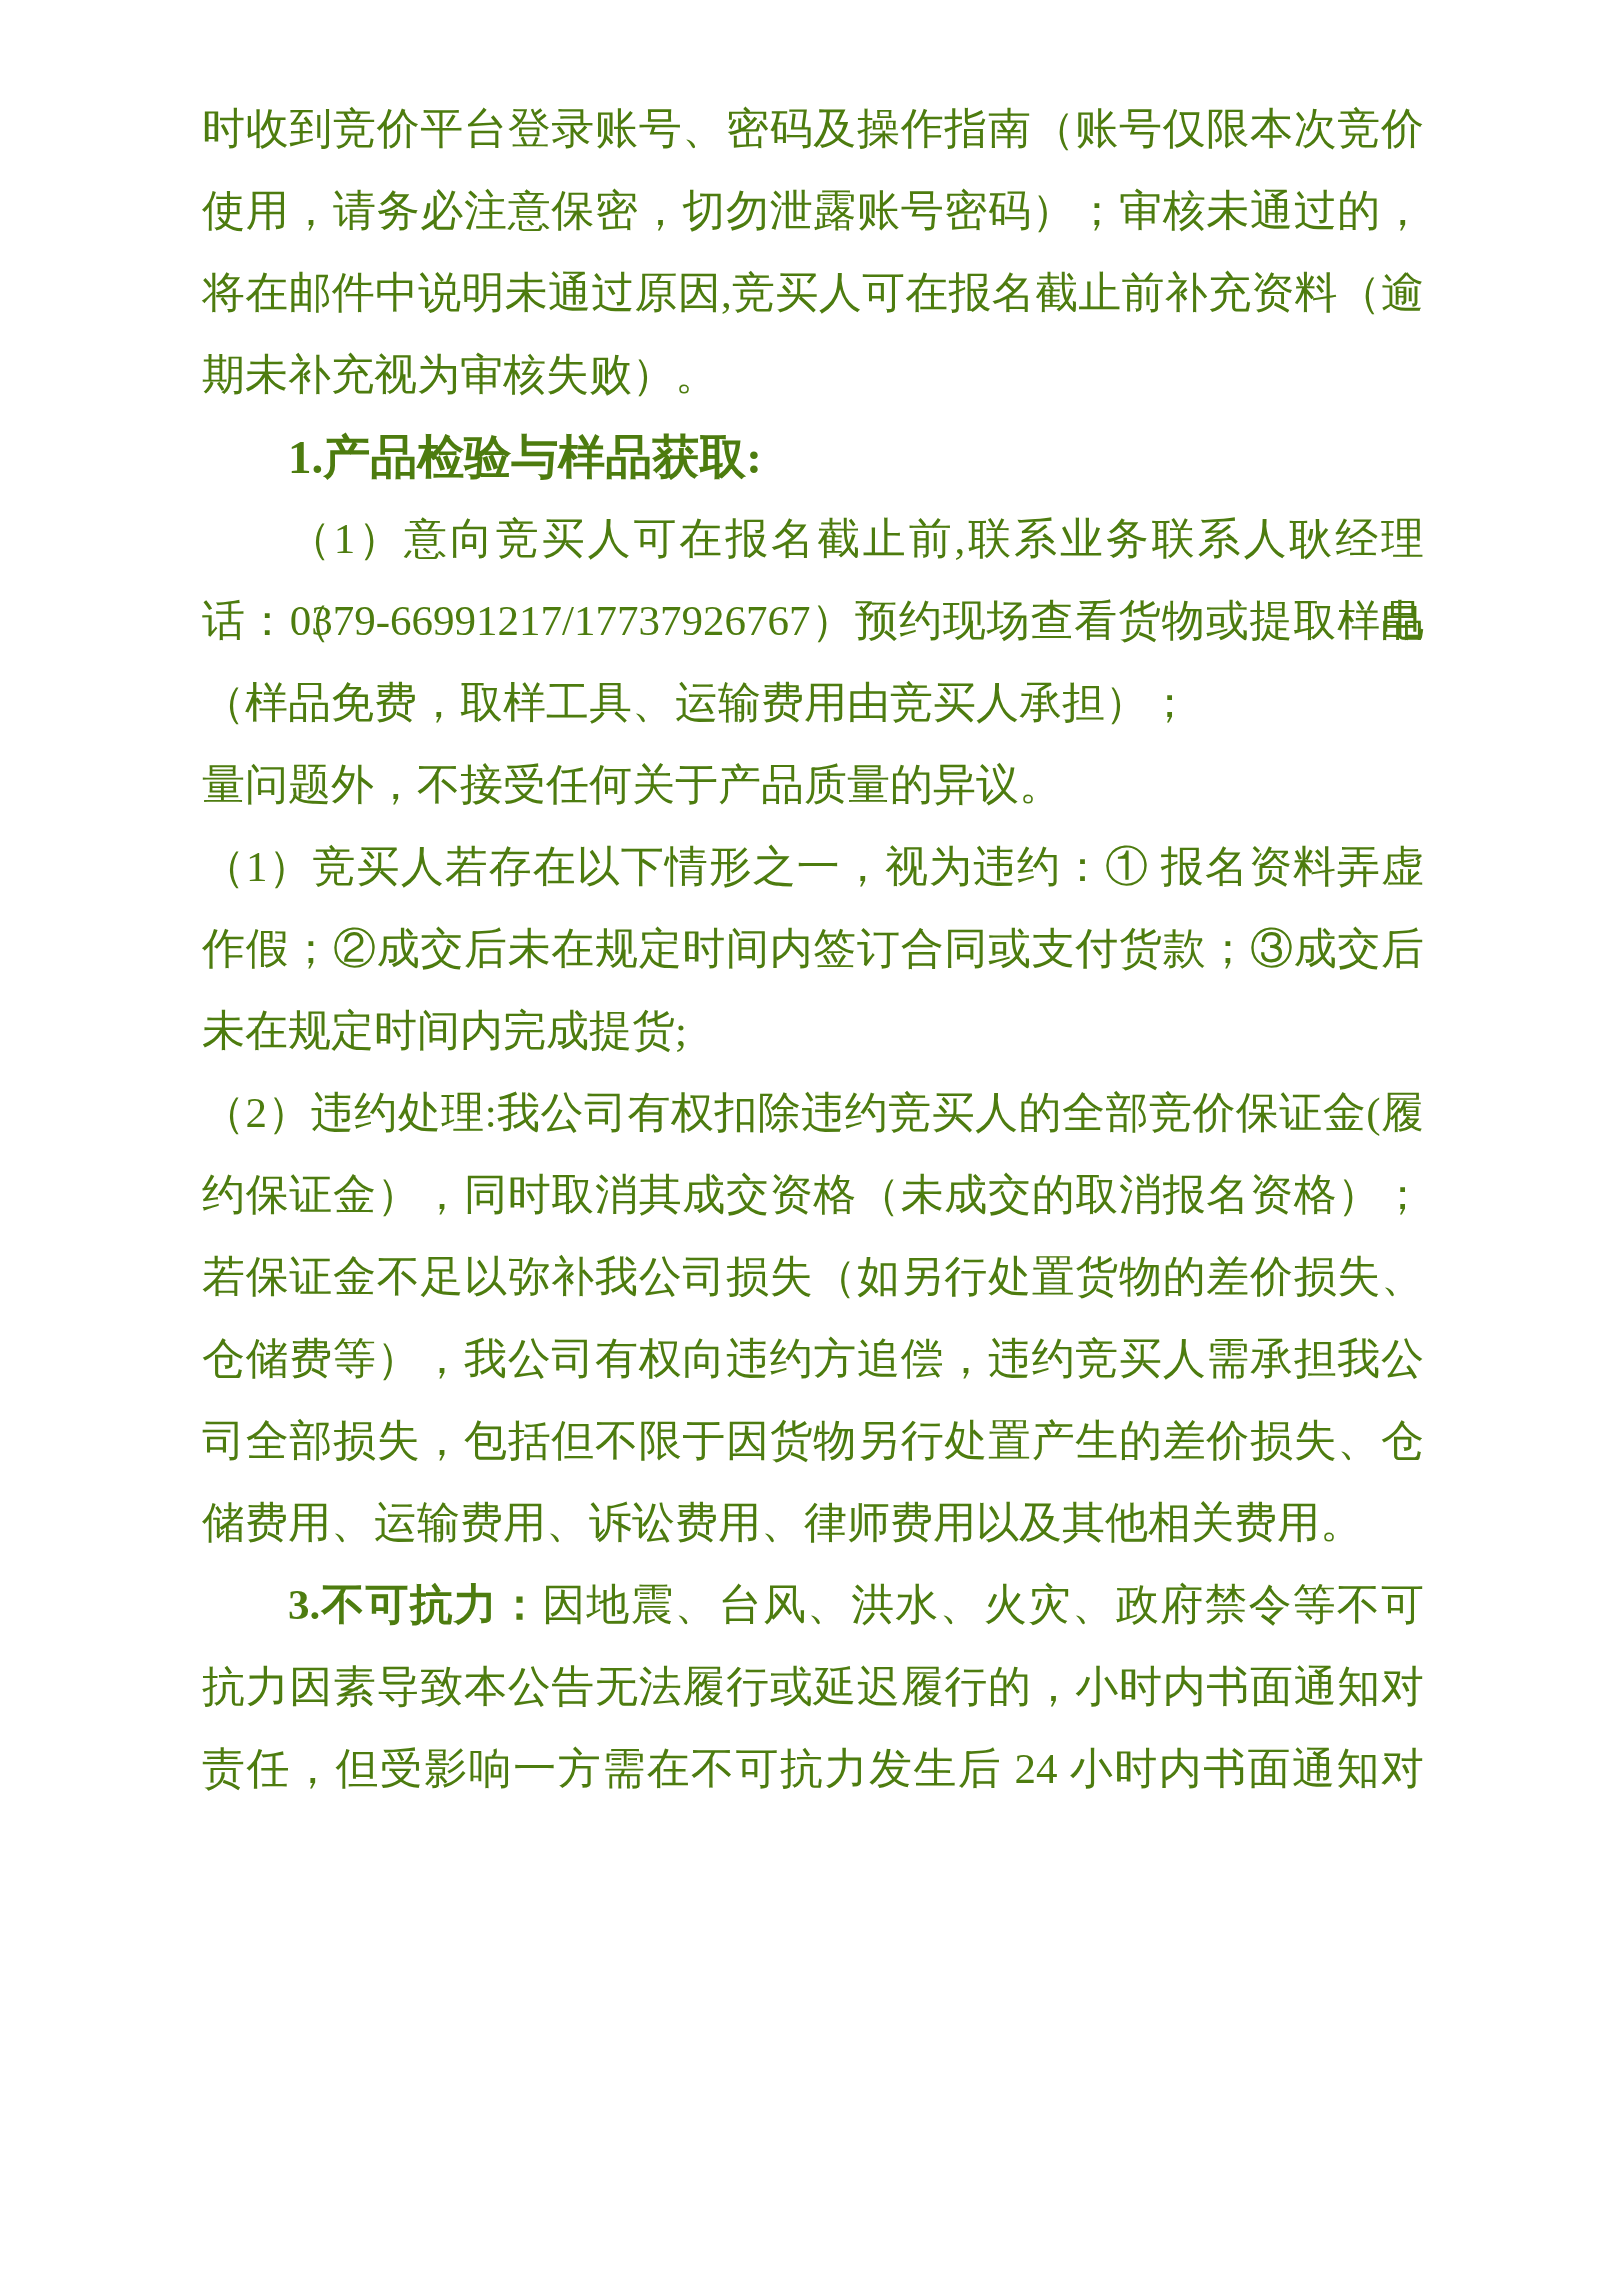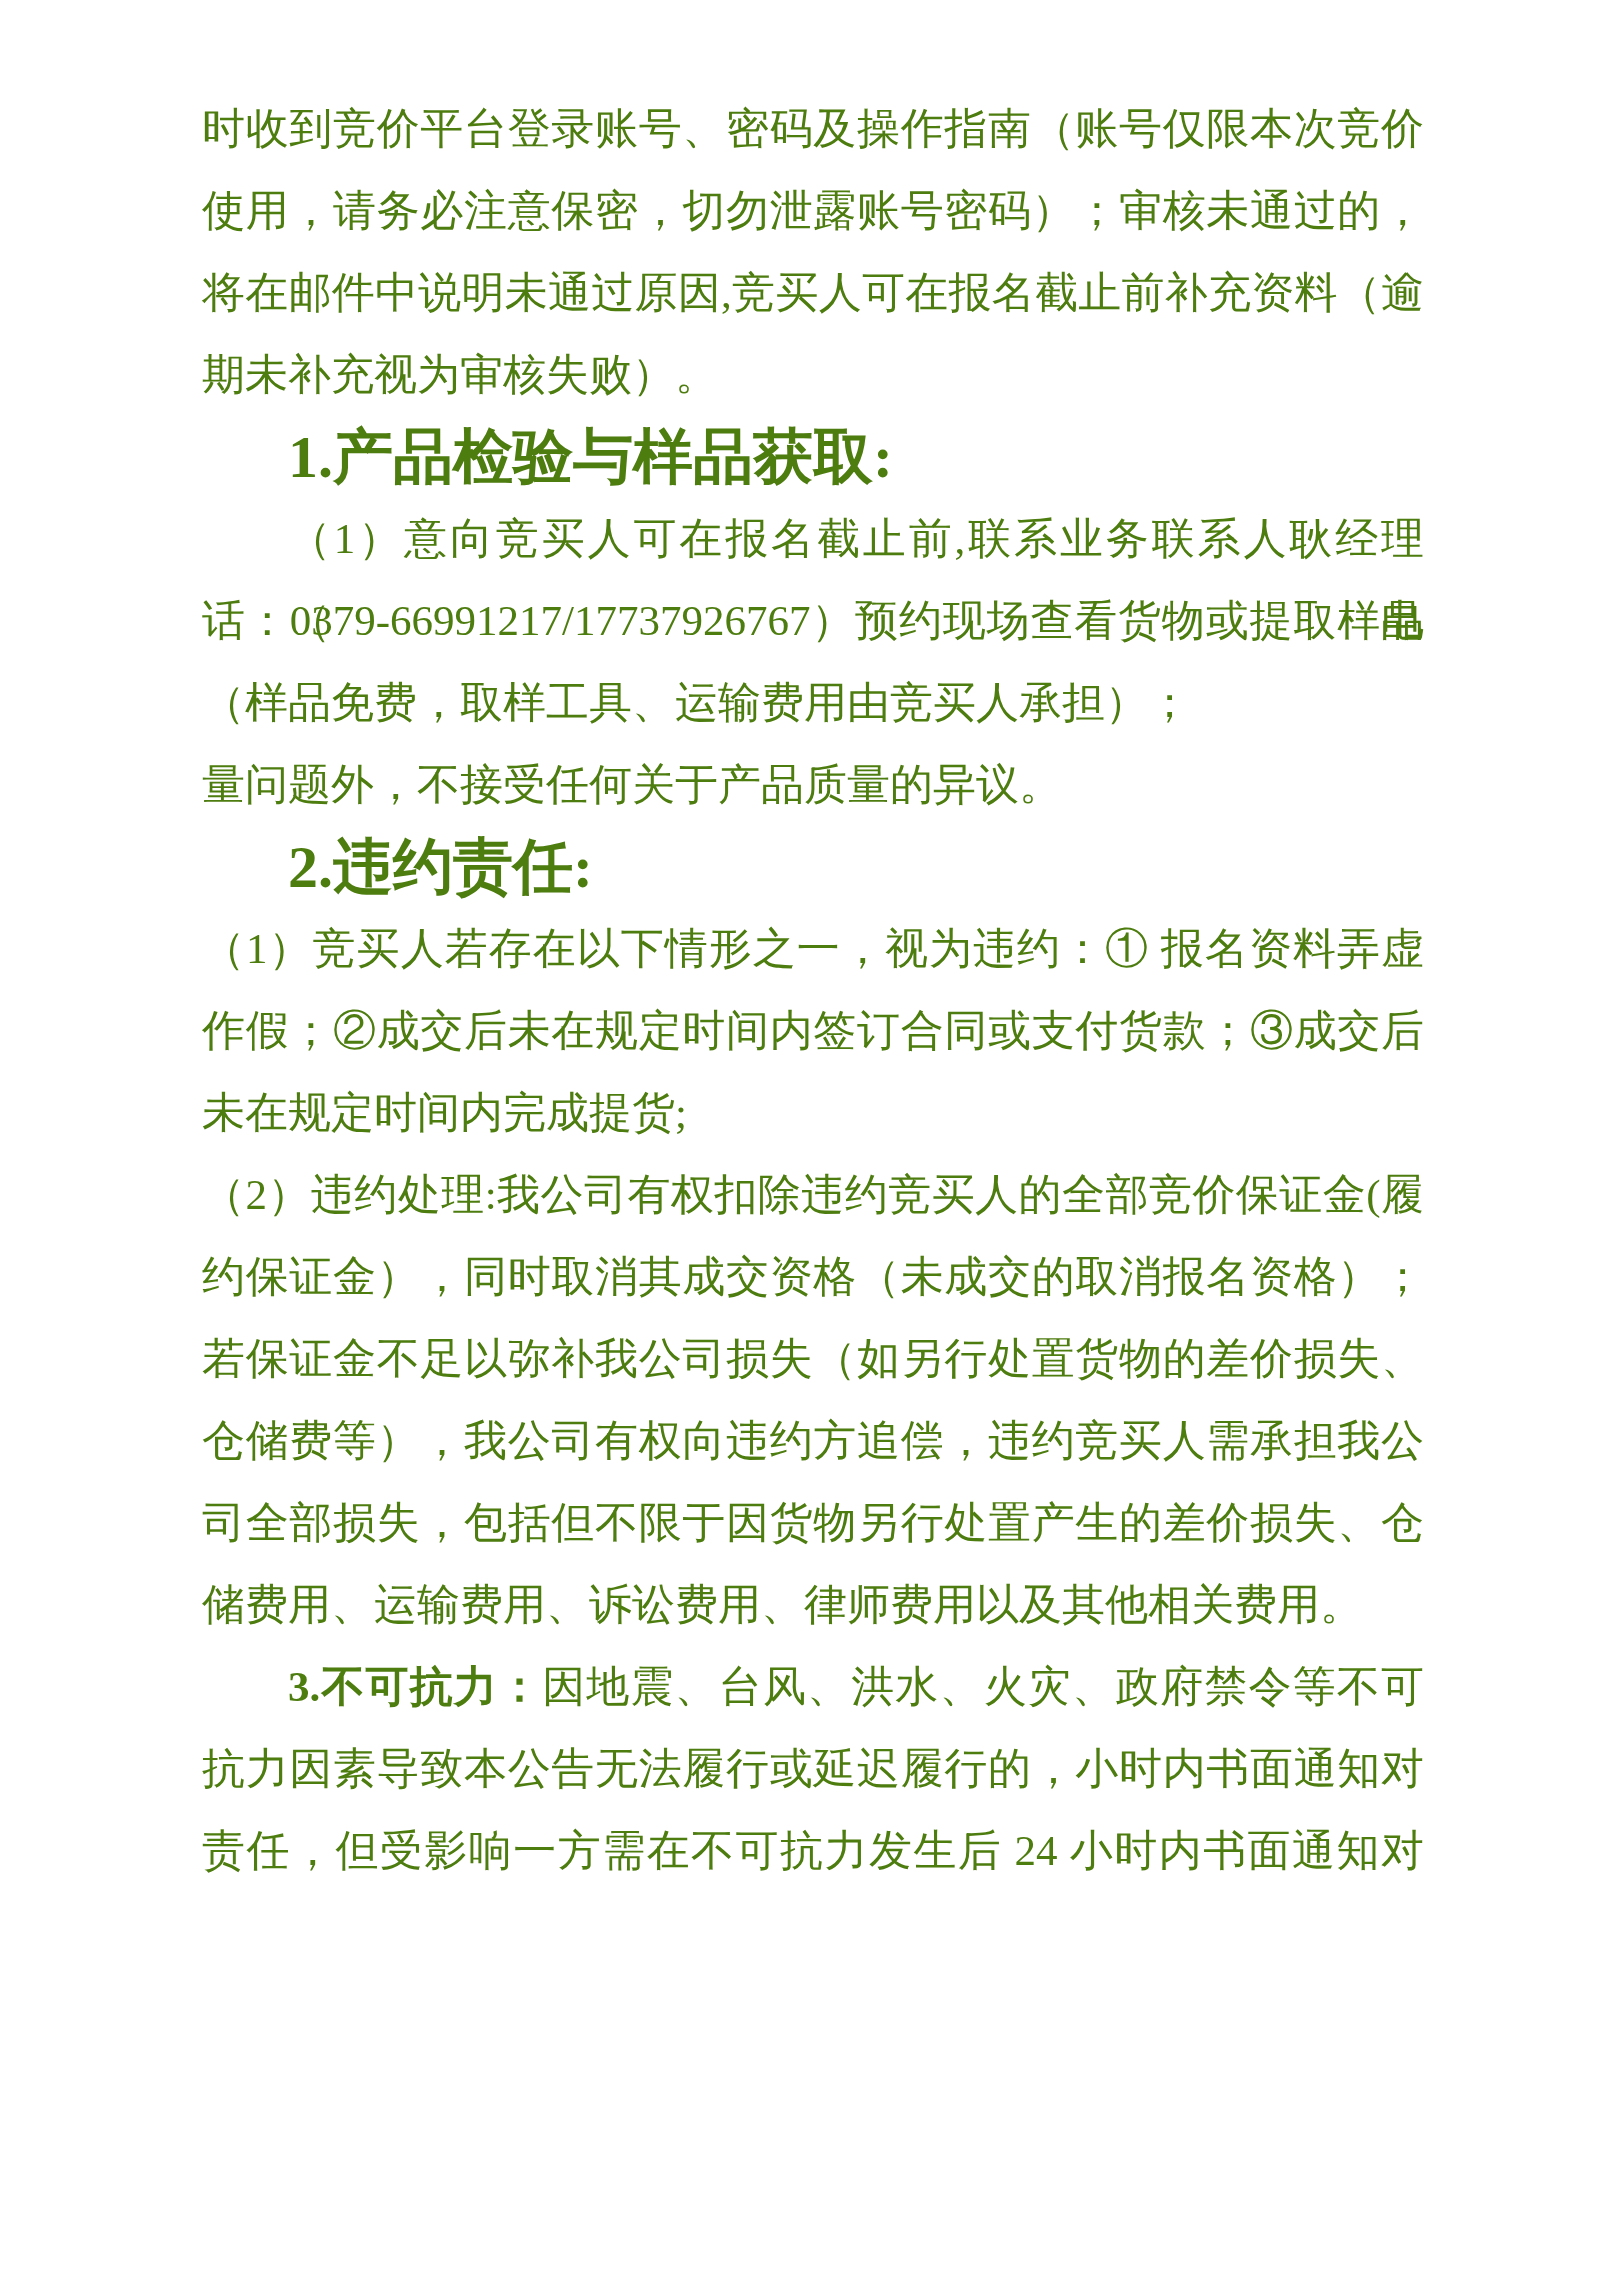--- a/index.html
+++ b/index.html
@@ -36,21 +36,21 @@
     text-align: right;
     text-align-last: left;
   }
   .line.h1 {
     font-family: "Liberation Sans", "DejaVu Sans", sans-serif;
     font-weight: 700;
     font-size: 47px;
   }
   .line.h2 {
     font-weight: 700;
-    font-size: 60px;
+    font-size: 47px;
   }
   .line.indent-1 {
     padding-left: 86px;
   }
   .seg.bold {
     font-weight: 700;
   }
 </style>
 </head>
 <body>
@@ -59,21 +59,20 @@
   <main class="doc">
       <div class="line body"><span class="seg">时收到竞价平台登录账号、密码及操作指南（账号仅限本次竞价</span></div>
       <div class="line body"><span class="seg">使用，请务必注意保密，切勿泄露账号密码）；审核未通过的，</span></div>
       <div class="line body"><span class="seg">将在邮件中说明未通过原因,竞买人可在报名截止前补充资料（逾</span></div>
       <div class="line body endline"><span class="seg">期未补充视为审核失败）。</span></div>
       <div class="line h2 endline indent-1"><span class="seg bold">1.产品检验与样品获取:</span></div>
       <div class="line body indent-1"><span class="seg">（1）意向竞买人可在报名截止前,联系业务联系人耿经理（电</span></div>
       <div class="line body"><span class="seg">话：0379-66991217/17737926767）预约现场查看货物或提取样品</span></div>
       <div class="line body endline"><span class="seg">（样品免费，取样工具、运输费用由竞买人承担）；</span></div>
       <div class="line body endline"><span class="seg">量问题外，不接受任何关于产品质量的异议。</span></div>
-      <div class="line h2 endline indent-1"><span class="seg bold">2.违约责任:</span></div>
       <div class="line body"><span class="seg">（1）竞买人若存在以下情形之一，视为违约：① 报名资料弄虚</span></div>
       <div class="line body"><span class="seg">作假；②成交后未在规定时间内签订合同或支付货款；③成交后</span></div>
       <div class="line body endline"><span class="seg">未在规定时间内完成提货;</span></div>
       <div class="line body"><span class="seg">（2）违约处理:我公司有权扣除违约竞买人的全部竞价保证金(履</span></div>
       <div class="line body"><span class="seg">约保证金），同时取消其成交资格（未成交的取消报名资格）；</span></div>
       <div class="line body"><span class="seg">若保证金不足以弥补我公司损失（如另行处置货物的差价损失、</span></div>
       <div class="line body"><span class="seg">仓储费等），我公司有权向违约方追偿，违约竞买人需承担我公</span></div>
       <div class="line body"><span class="seg">司全部损失，包括但不限于因货物另行处置产生的差价损失、仓</span></div>
       <div class="line body endline"><span class="seg">储费用、运输费用、诉讼费用、律师费用以及其他相关费用。</span></div>
       <div class="line body indent-1"><span class="seg bold">3.不可抗力：</span><span class="seg">因地震、台风、洪水、火灾、政府禁令等不可</span></div>

